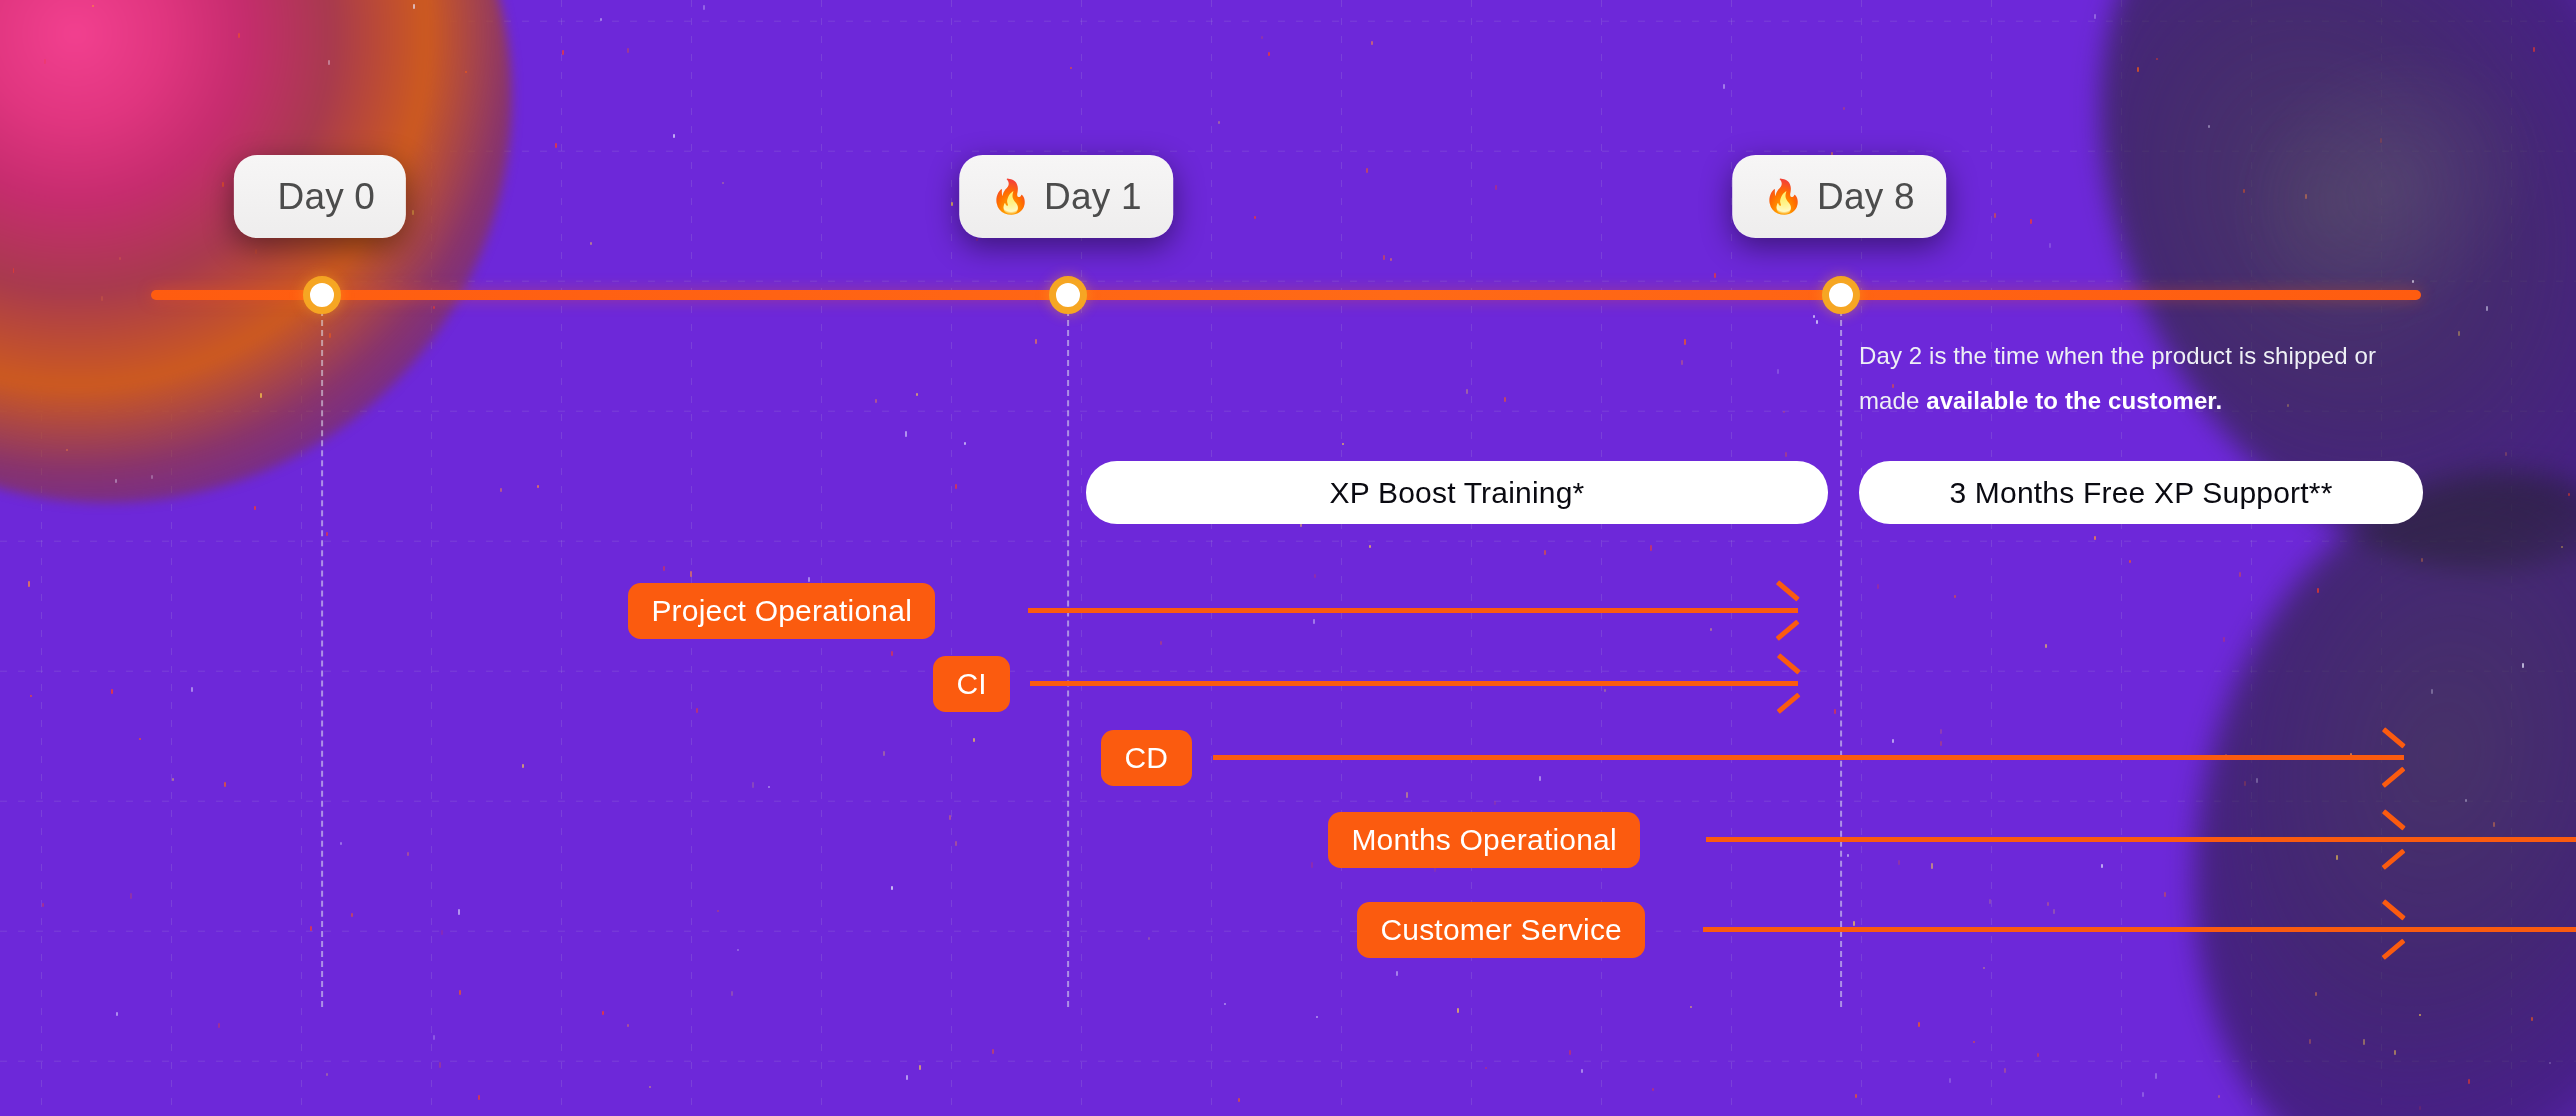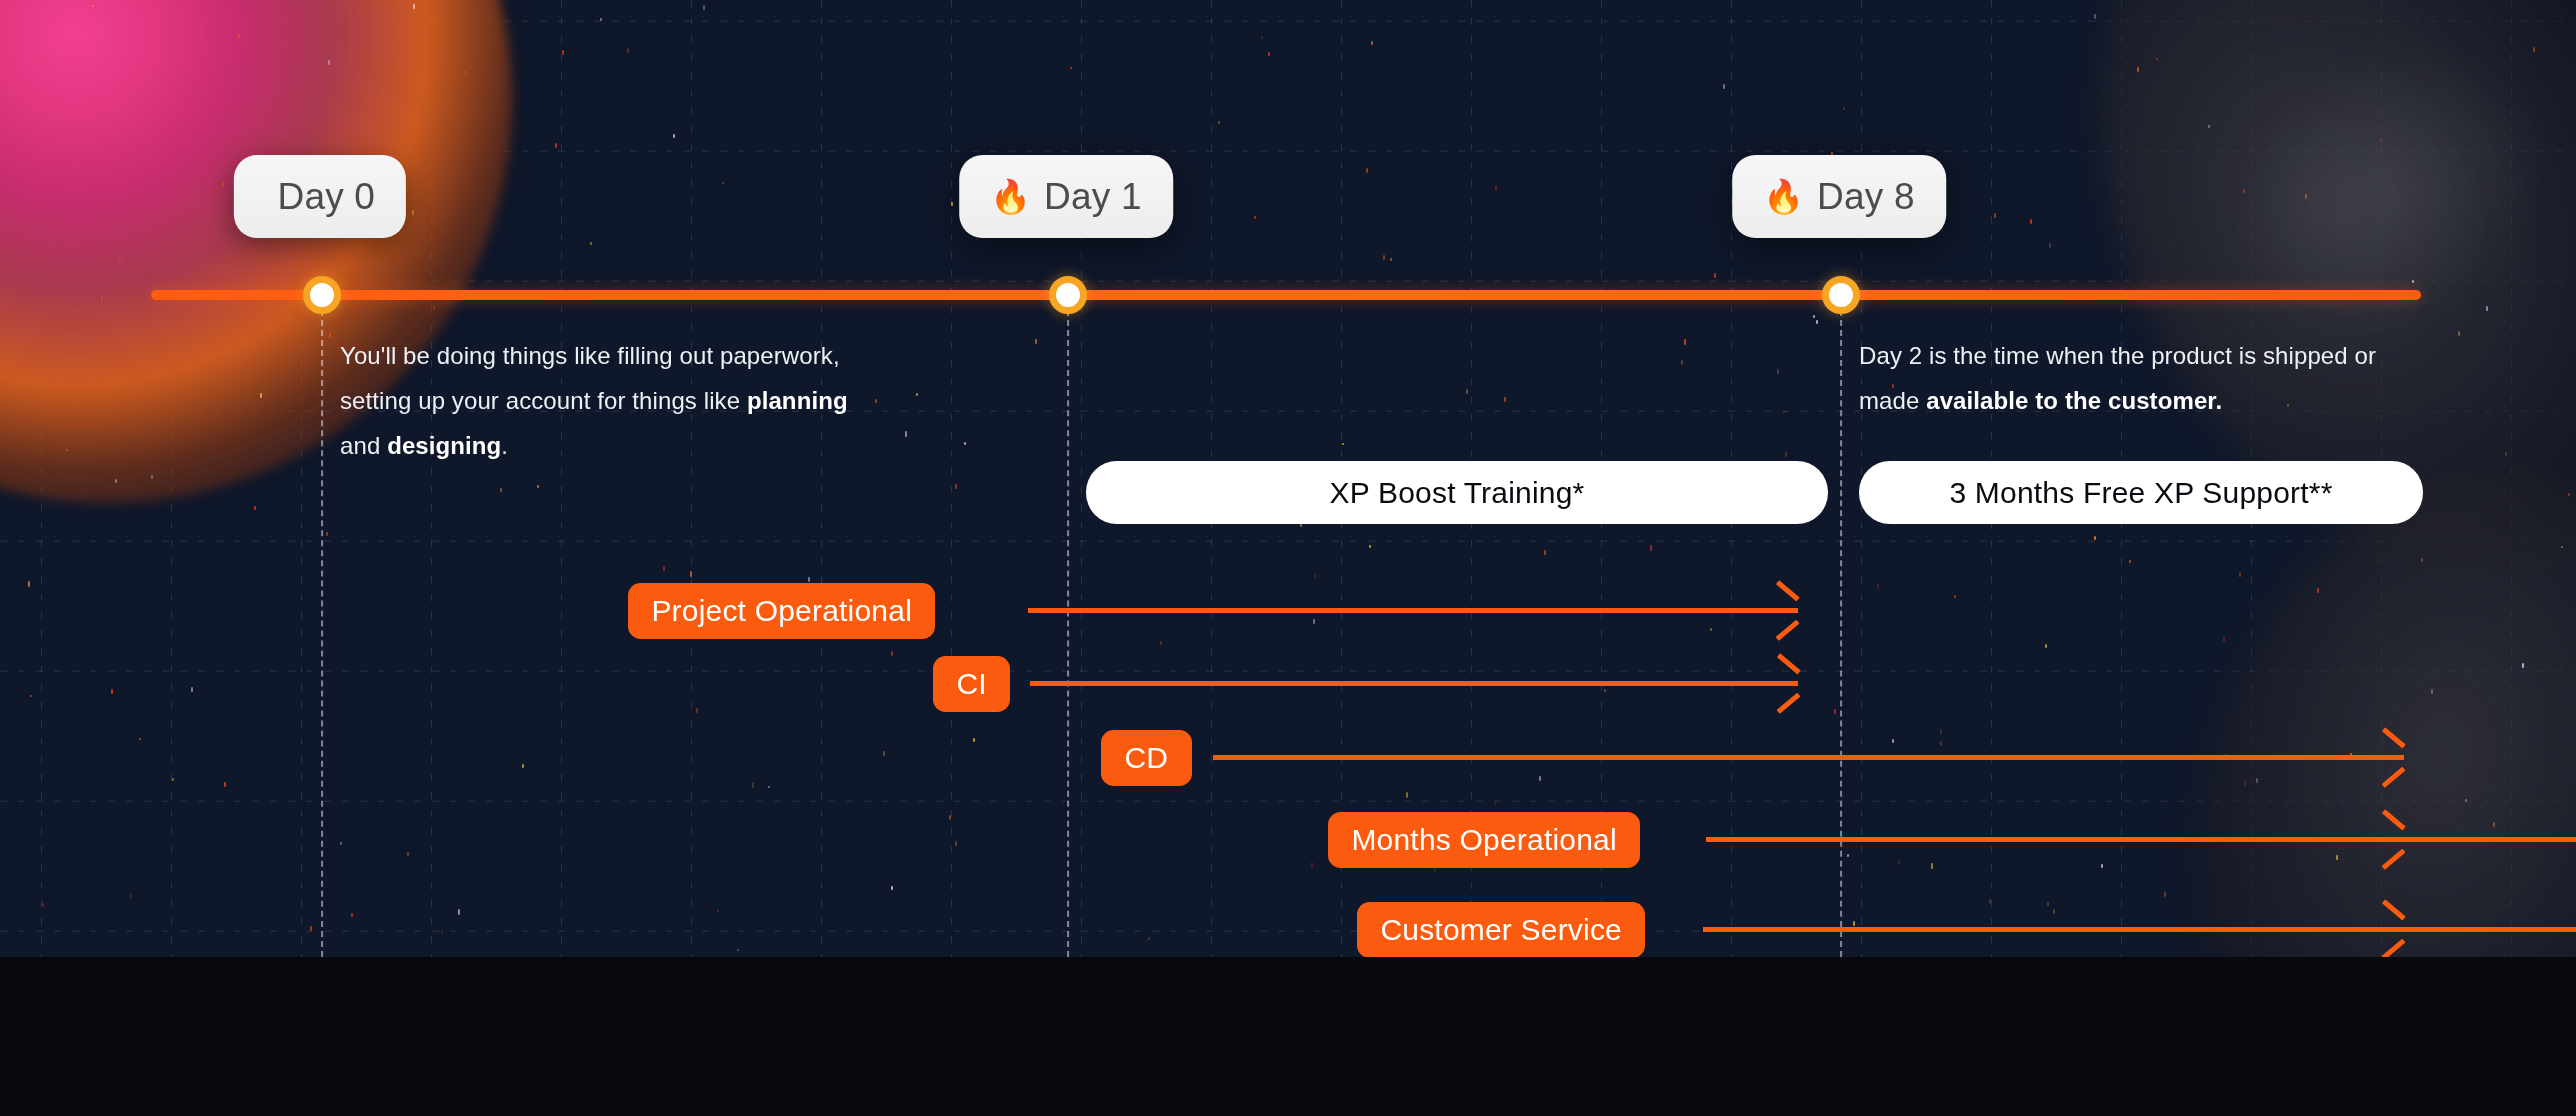--- a/index.html
+++ b/index.html
@@ -8,22 +8,22 @@
     width: 2576px;
     height: 1116px;
     overflow: hidden;
     background: #08080e;
     font-family: "Liberation Sans", sans-serif;
   }
 
   #stage {
     position: relative;
     width: 2576px;
-    height: 957px;
-    background: #0f172a;
+    height: 1116px;
+    background: #6d28d9;
     overflow: hidden;
   }
 
   
   .grid-v, .grid-h {
     position: absolute;
     inset: 0;
     pointer-events: none;
   }
   .grid-v {
@@ -485,21 +485,20 @@
   </div>
   <div class="chip" style="left:1066px; top:155px;">
     <span class="emoji">🔥</span>
     <span>Day 1</span>
   </div>
   <div class="chip" style="left:1839px; top:155px;">
     <span class="emoji">🔥</span>
     <span>Day 8</span>
   </div>
 
-  <div class="desc" style="left:340px; top:333px; width:512px;"><span>You'll be doing things like filling out paperwork, setting up your account for things like </span><b>planning</b><span> and </span><b>designing</b><span>.</span></div>
   <div class="desc" style="left:1859px; top:333px; width:575px;"><span>Day 2 is the time when the product is shipped or made </span><b>available to the customer.</b></div>
 
   <div class="wpill" style="left:1086px; top:461px; width:742px;">
     <span>XP Boost Training*</span>
   </div>
   <div class="wpill" style="left:1859px; top:461px; width:564px;">
     <span>3 Months Free XP Support**</span>
   </div>
 
   <div class="row" style="left:628px; top:583px; width:1195px;">

